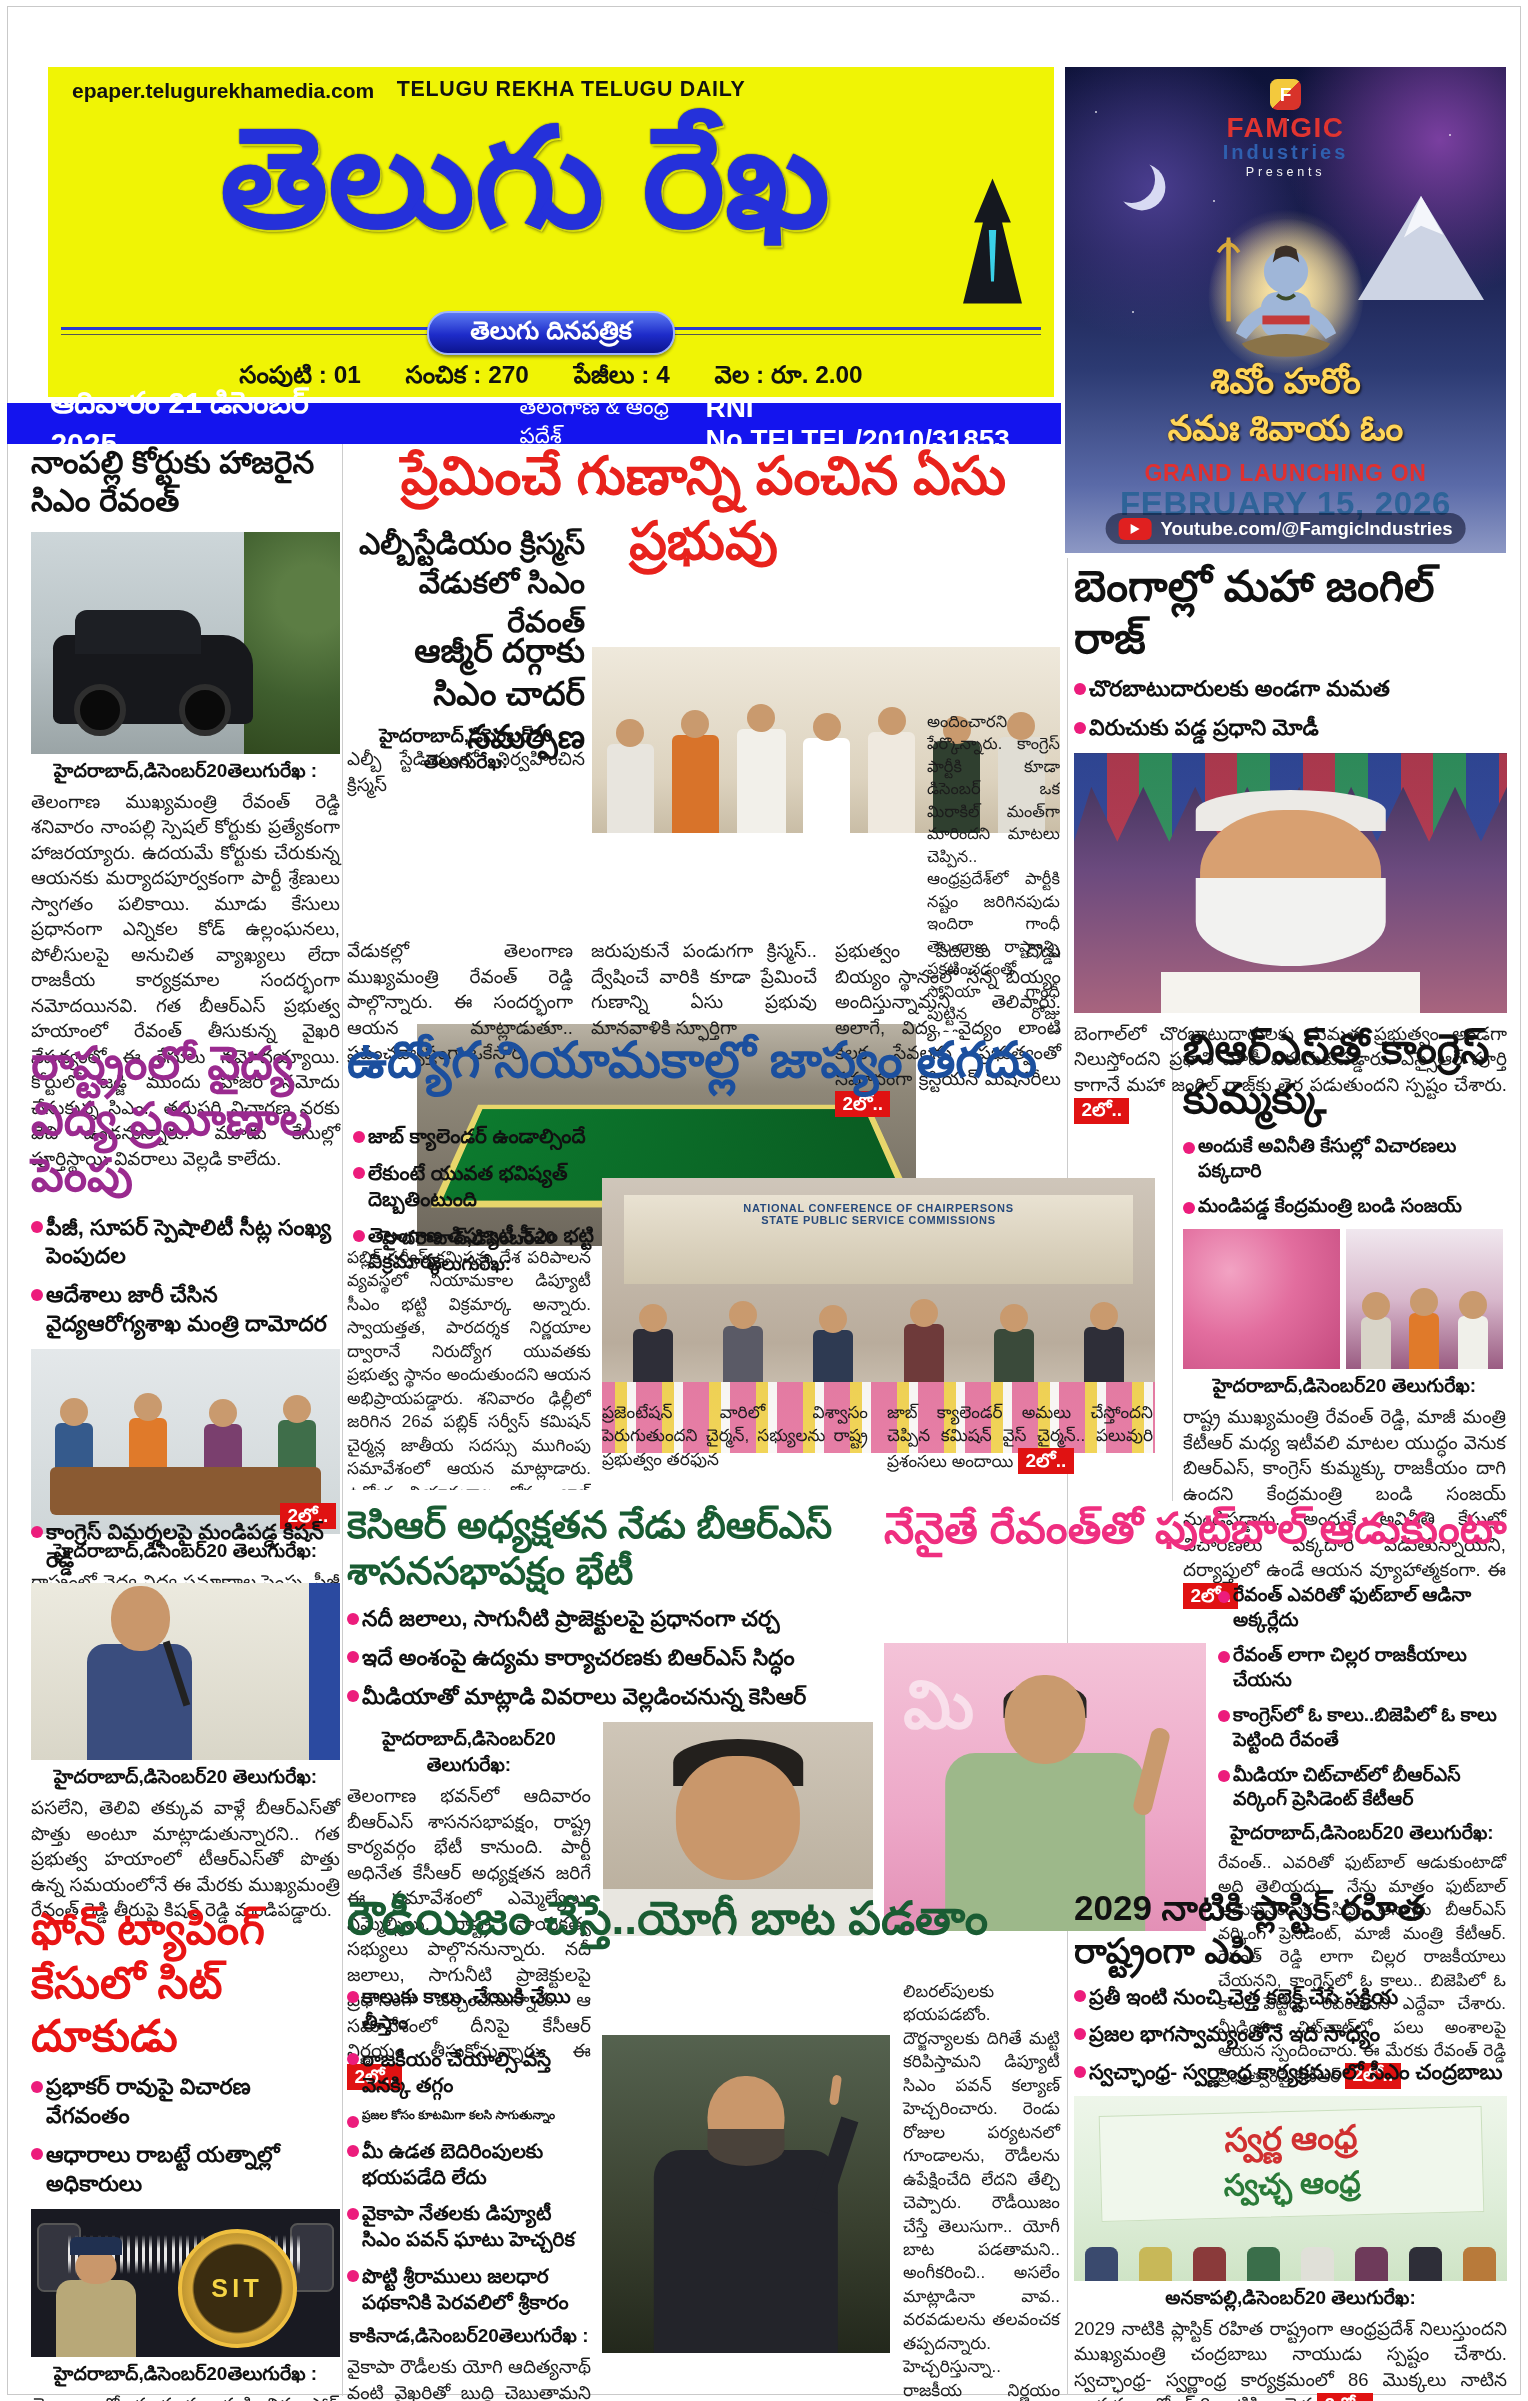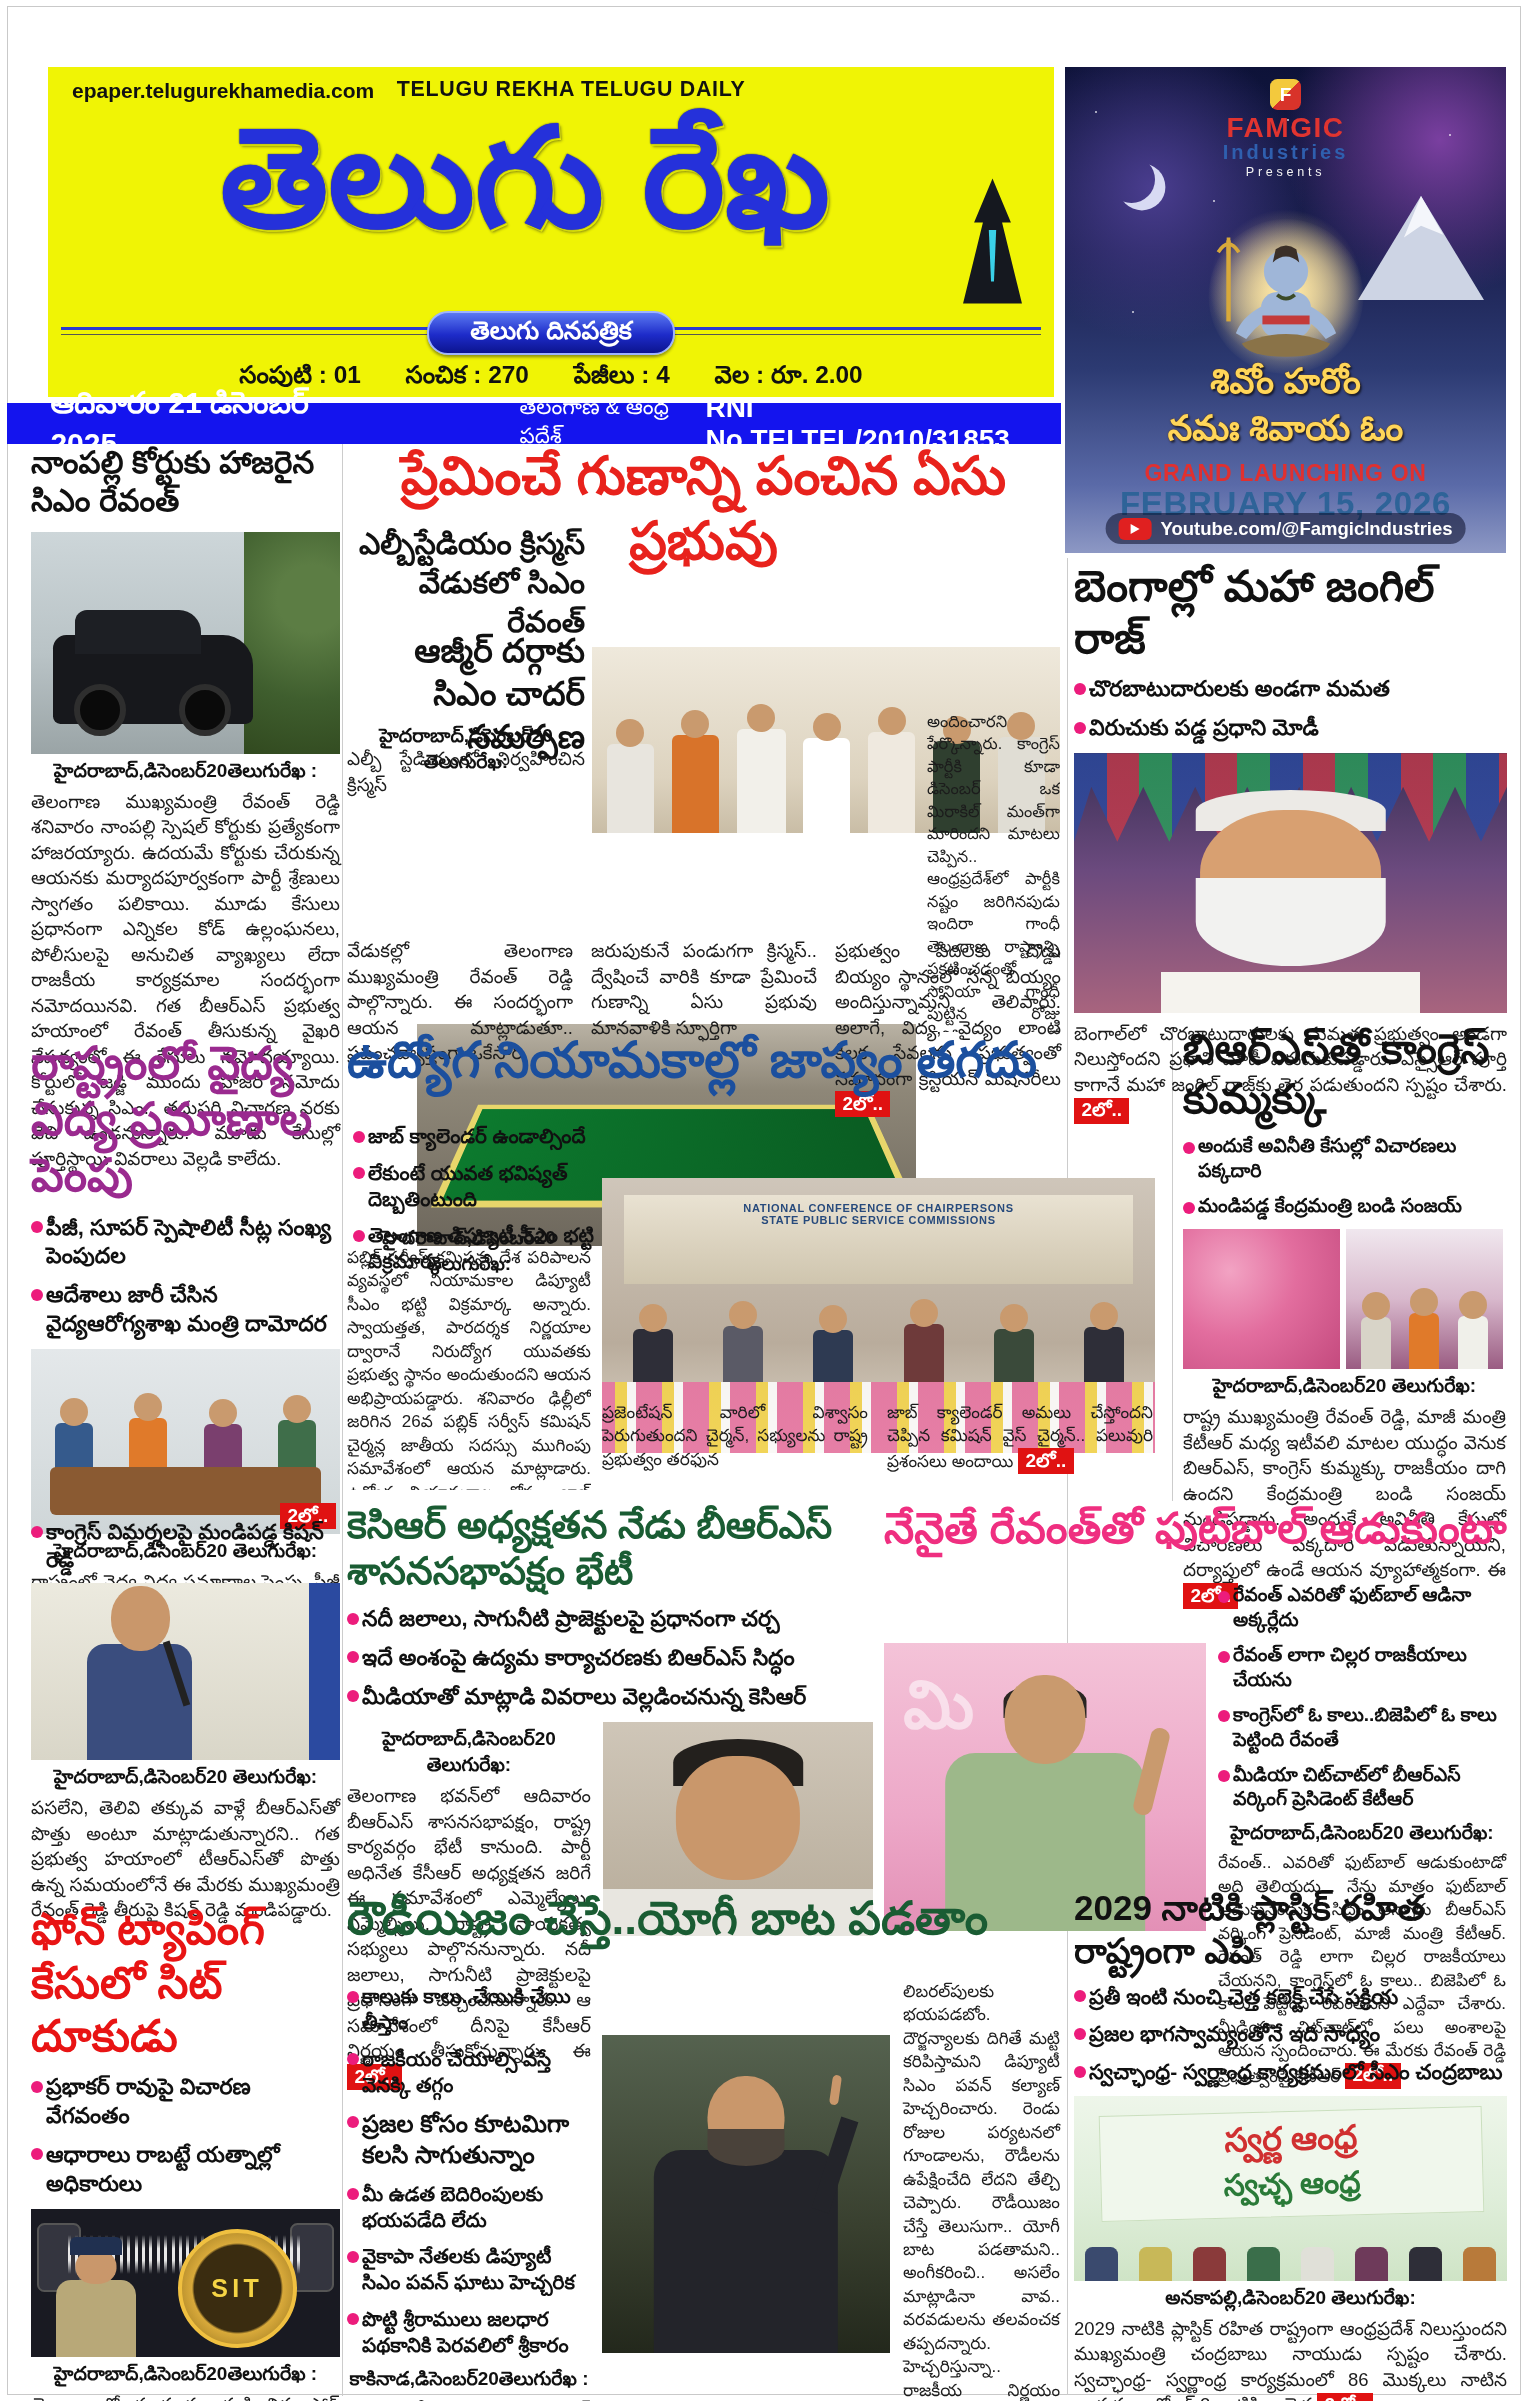--- a/index.html
+++ b/index.html
@@ -488,21 +488,21 @@
     <div class="hl hl-green" style="font-size:46px;">రౌడీయిజం చేస్తే..యోగీ బాట పడతాం</div>
     <div class="abs" style="left:0;top:83px;width:244px;">
       <div class="bullet" style="font-size:20px;">
           <span class="dot"></span>
           <span>కాలుకు కాలు..చేయికి చేయి తీస్తాం</span>
         </div>
       <div class="bullet" style="font-size:20px;">
           <span class="dot"></span>
           <span>రాజకీయం చేయాల్సి వస్తే వెనక్కి తగ్గం</span>
         </div>
-      <div class="bullet" style="font-size:24px;">
+      <div class="bullet" style="font-size:12px;">
           <span class="dot"></span>
           <span>ప్రజల కోసం కూటమిగా కలసి సాగుతున్నాం</span>
         </div>
       <div class="bullet" style="font-size:20px;">
           <span class="dot"></span>
           <span>మీ ఉడత బెదిరింపులకు భయపడేది లేదు</span>
         </div>
       <div class="bullet" style="font-size:20px;">
           <span class="dot"></span>
           <span>వైకాపా నేతలకు డిప్యూటీ సిఎం పవన్ ఘాటు హెచ్చరిక</span>

